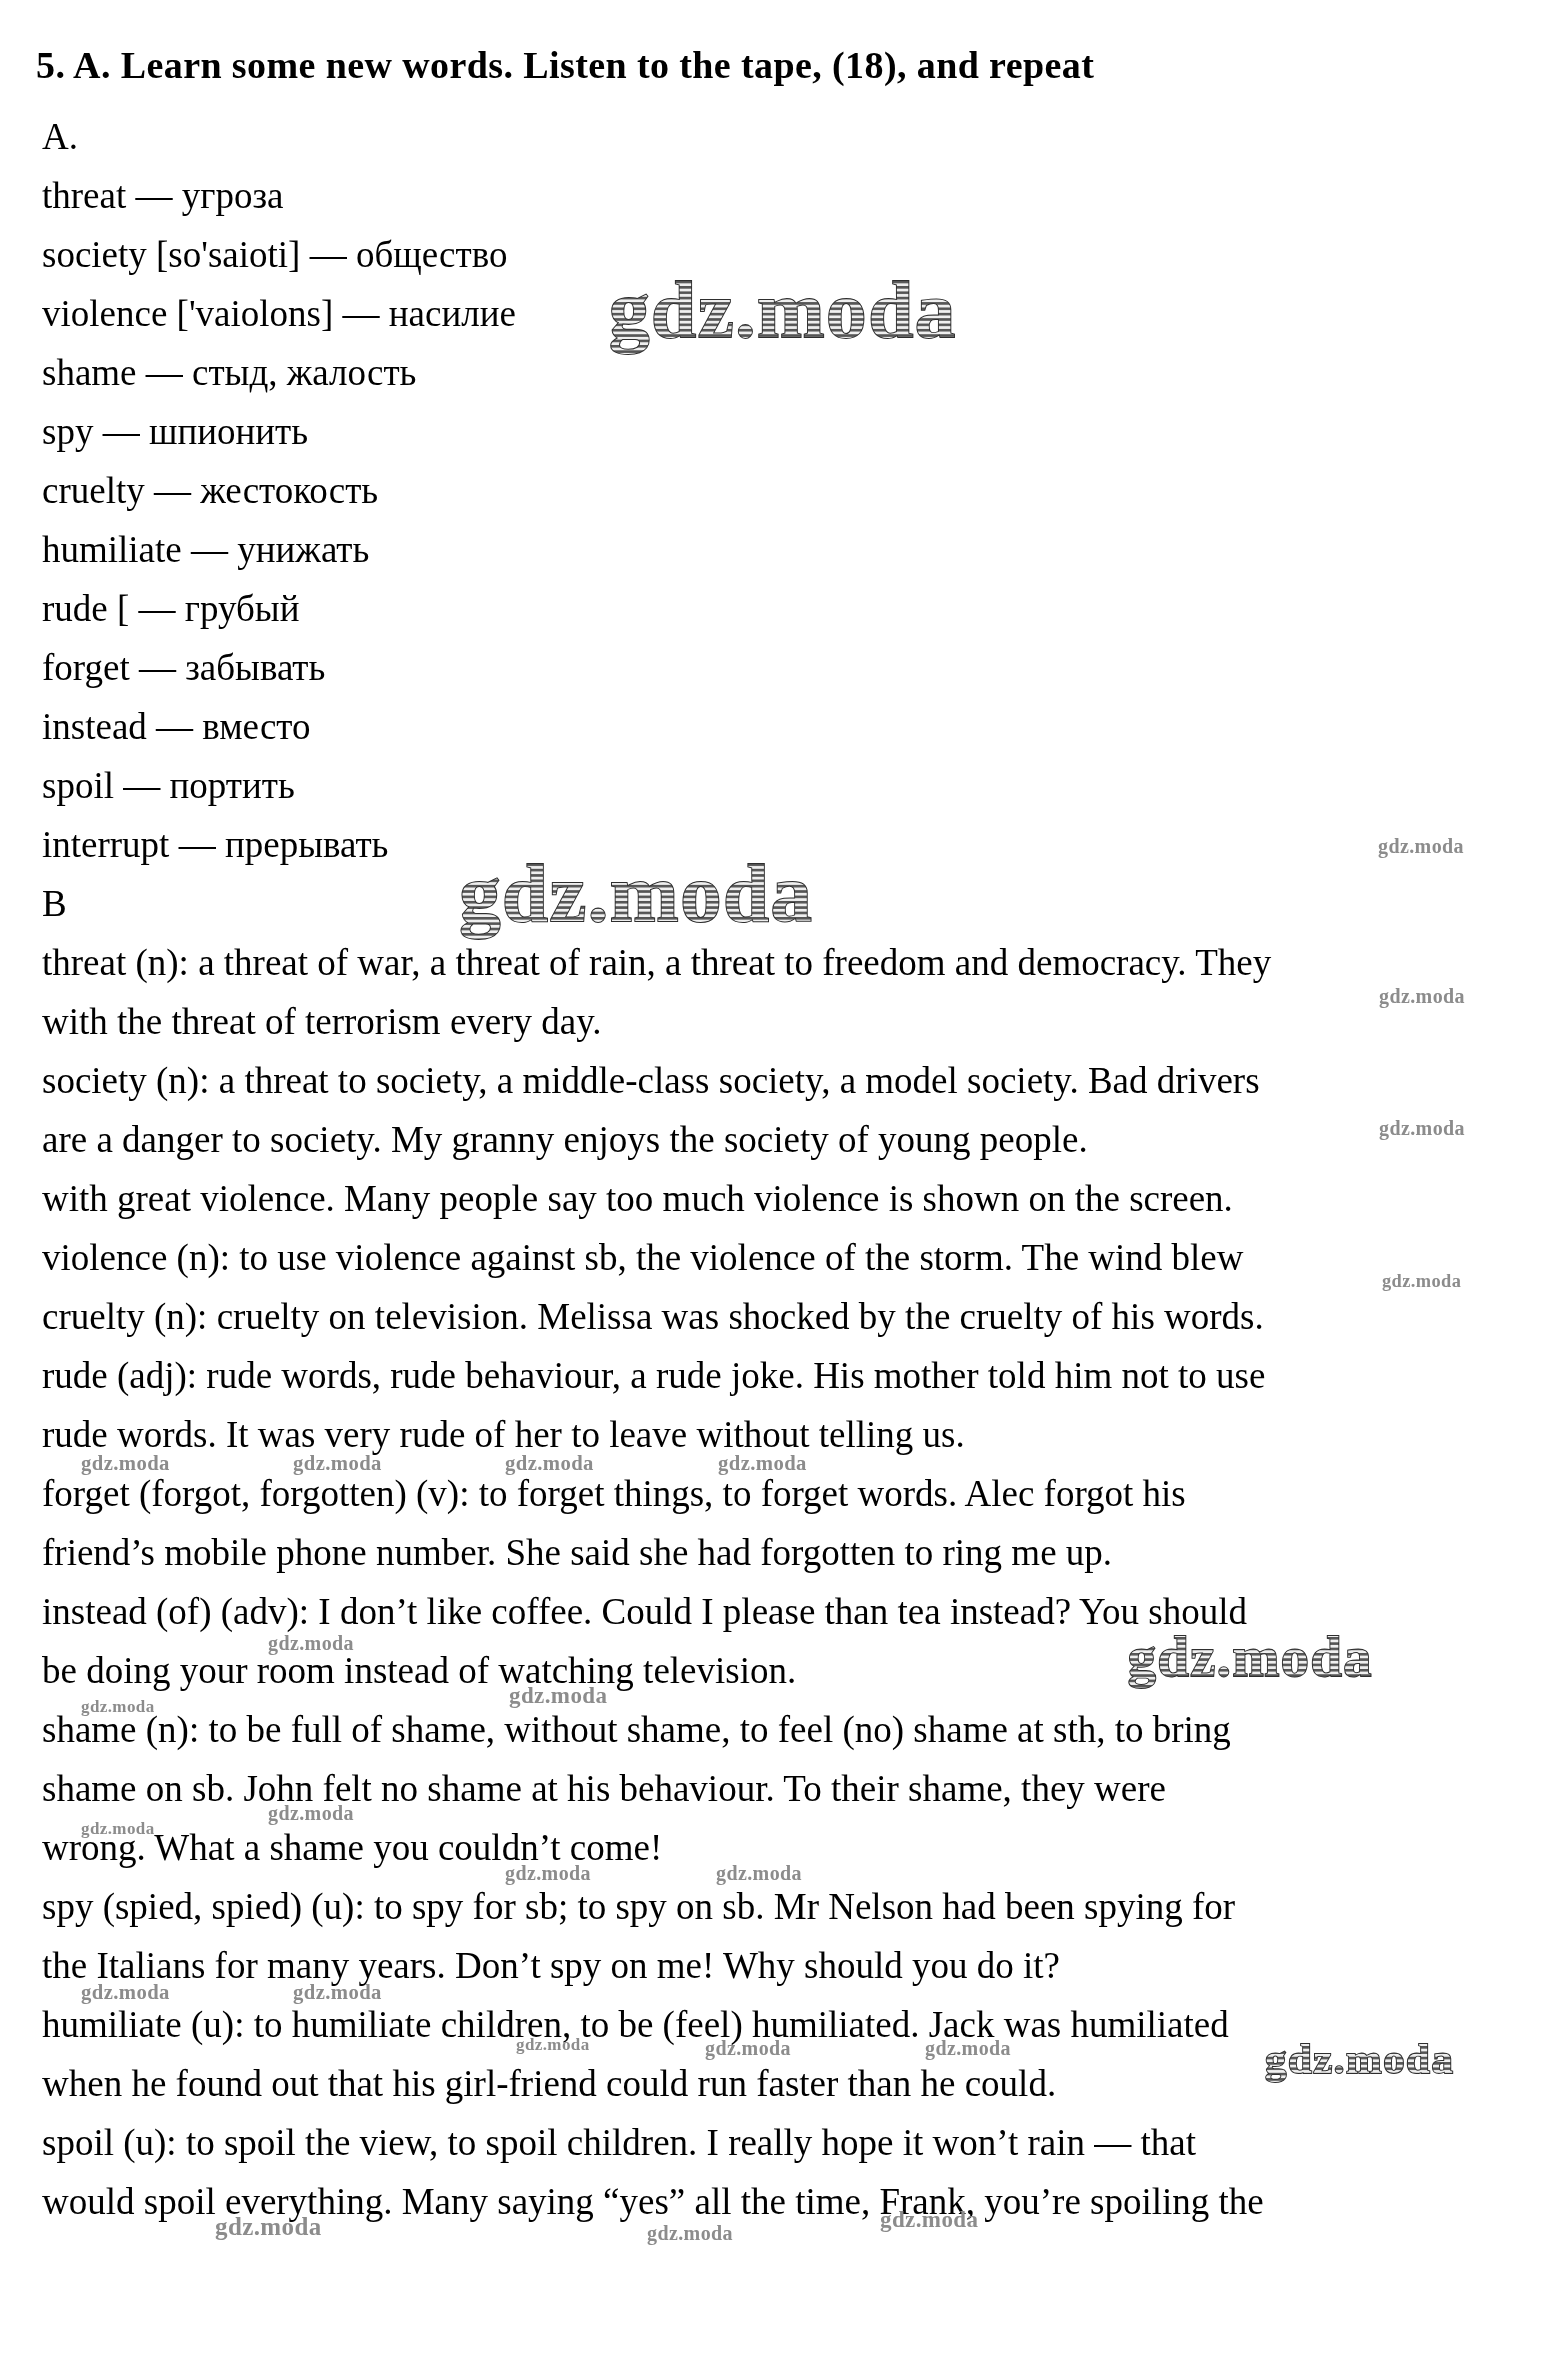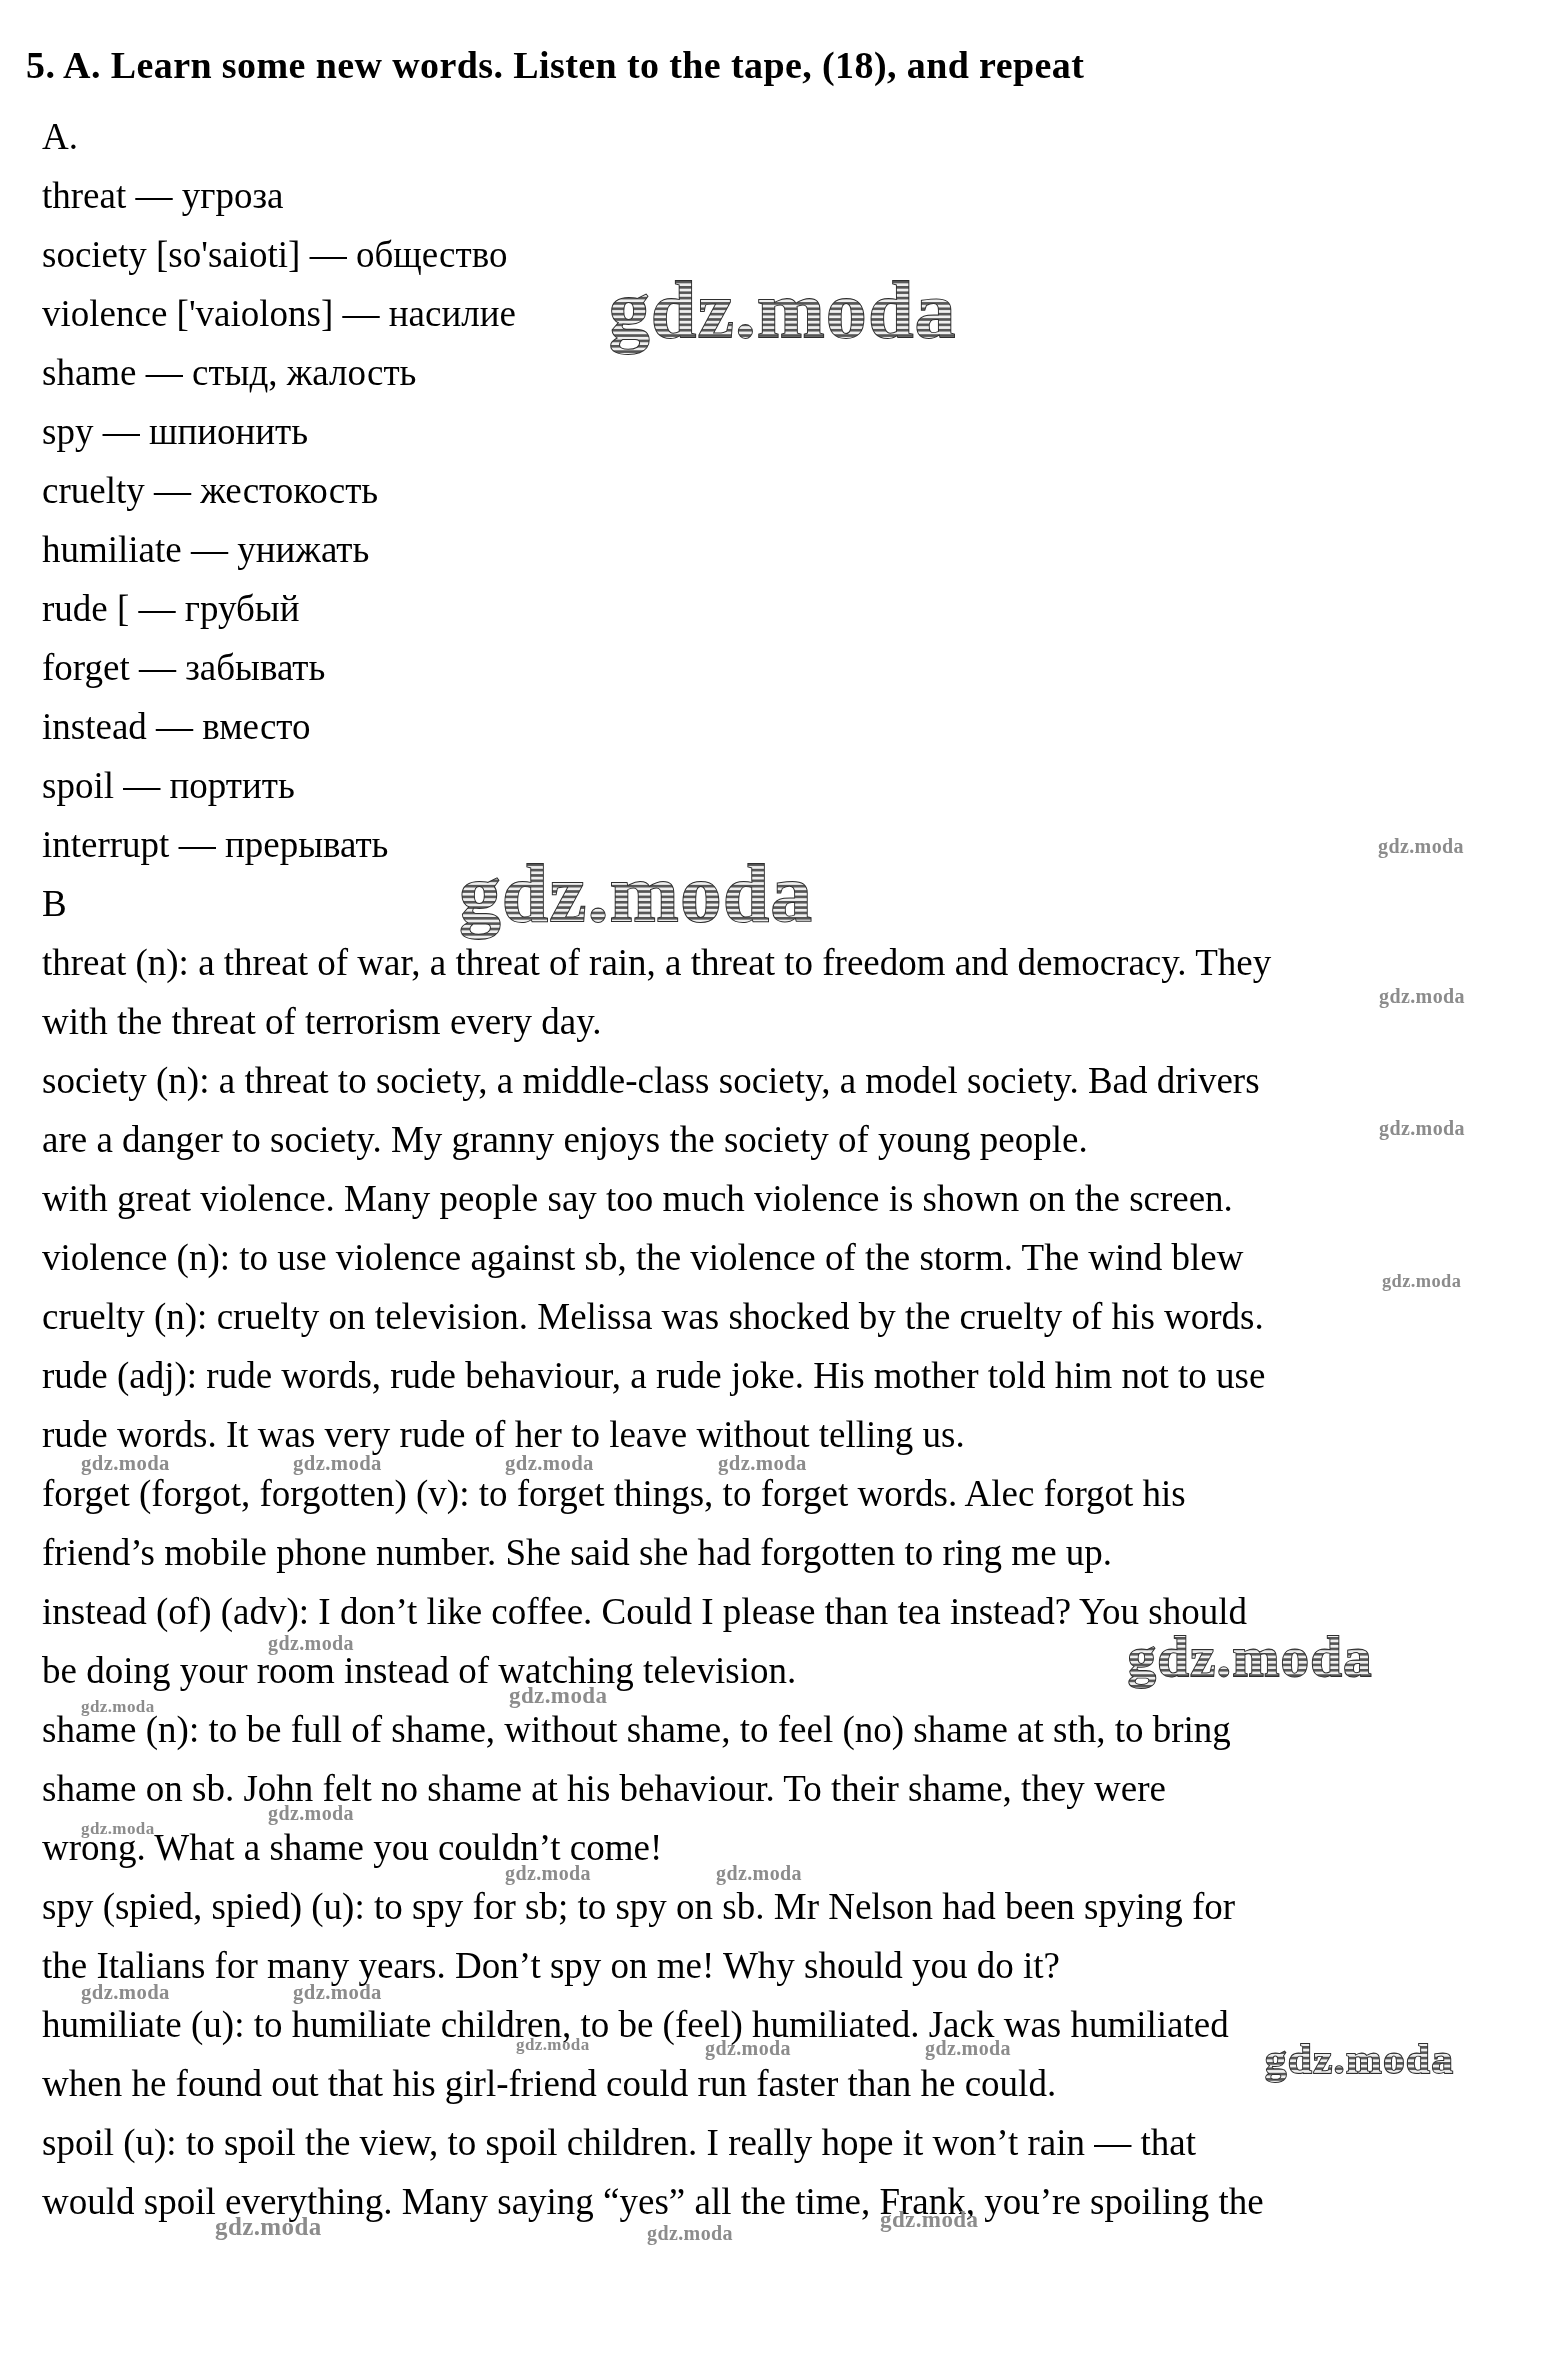--- a/index.html
+++ b/index.html
@@ -7,21 +7,21 @@
     position:relative;
     width:1563px;
     height:2354px;
     background:#ffffff;
     font-family:"Liberation Serif","DejaVu Serif",serif;
     color:#000;
     overflow:hidden;
   }
   .title{
     position:absolute;
-    left:26px; top:43px;
+    left:36px; top:43px;
     font-size:38px;
     font-weight:bold;
     letter-spacing:0.4px;
     white-space:nowrap;
   }
   .textblock{
     position:absolute;
     left:42px; top:107px;
     width:1500px;
     font-size:37px;

